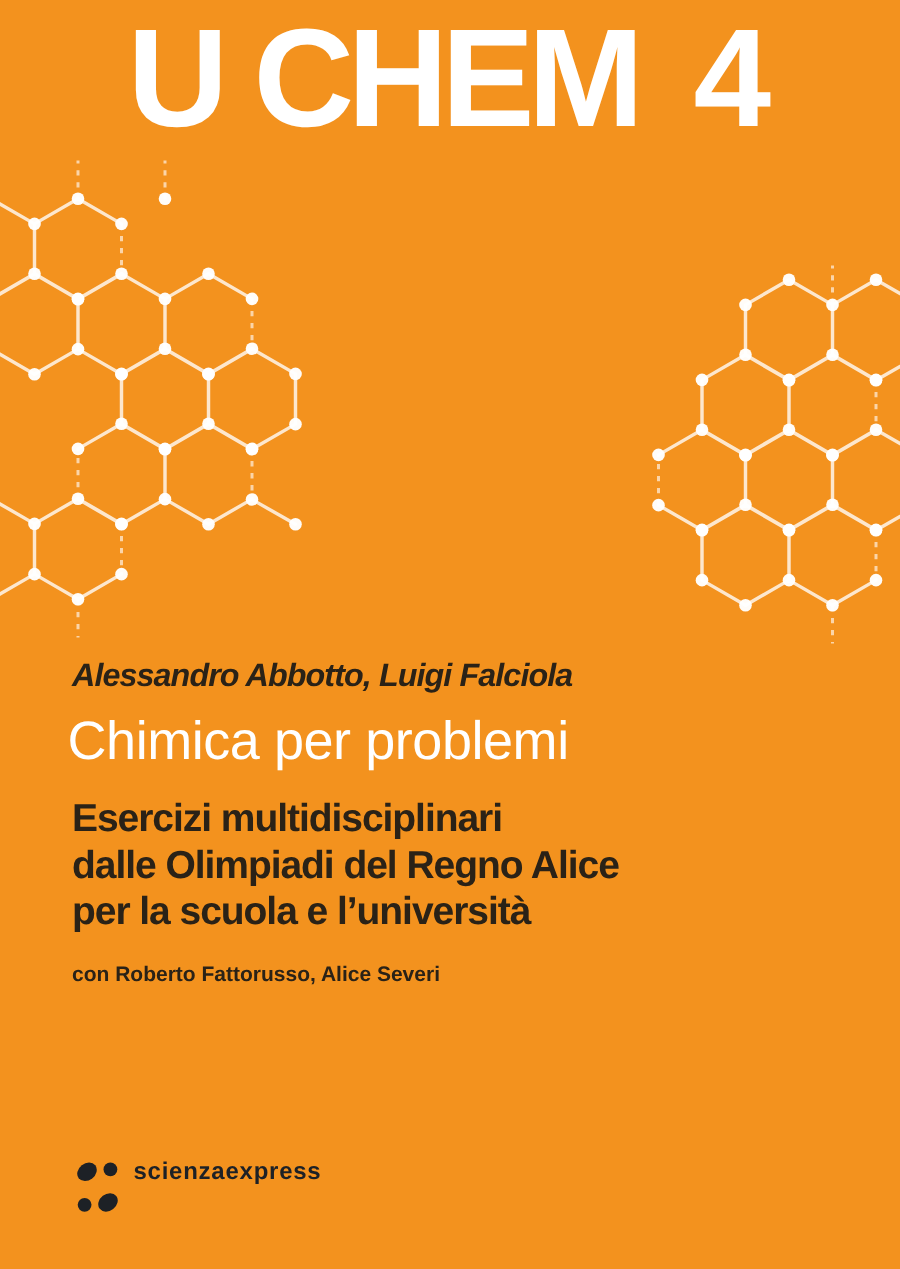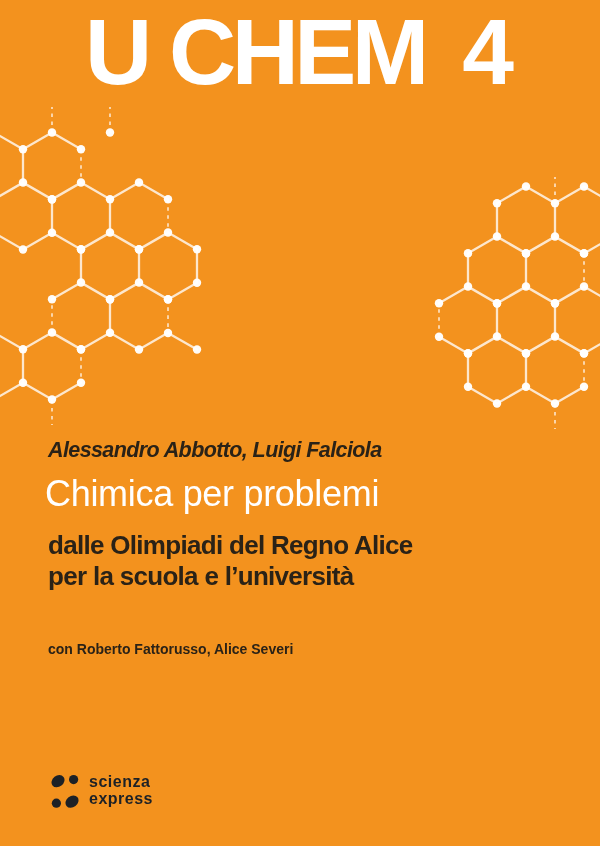--- a/index.html
+++ b/index.html
@@ -35,21 +35,21 @@
     position:absolute;left:48px;top:641px;z-index:1;
     font-size:14px;font-weight:bold;letter-spacing:0;color:var(--dark);
   }
   .publisher{
     position:absolute;left:50px;top:773px;z-index:1;
     display:flex;align-items:flex-start;gap:9px;
   }
   .logo-mark{display:block;}
   .logo-mark ellipse,.logo-mark circle{fill:var(--pub);}
   .logo-text{
-    display:flex;flex-direction:column;margin-top:1px;
+    display:flex;flex-direction:row;margin-top:1px;
     font-size:16px;font-weight:bold;line-height:16.5px;letter-spacing:0.5px;color:var(--pub);
   }
 </style>
 </head>
 <body>
 
 <div class="cover">
 
   <svg id="hex-pattern" viewBox="0 0 600 846">
       <path d="M52 132.5L81 149.25M81 182.75L52 199.5M52 199.5L23 182.75M23 182.75L23 149.25M23 149.25L52 132.5M-6 132.5L23 149.25M23 182.75L-6 199.5M-6 199.5L-35 182.75M-35 182.75L-35 149.25M-35 149.25L-6 132.5M23 182.5L52 199.25M52 199.25L52 232.75M52 232.75L23 249.5M23 249.5L-6 232.75M-6 232.75L-6 199.25M-6 199.25L23 182.5M81 182.5L110 199.25M110 199.25L110 232.75M110 232.75L81 249.5M81 249.5L52 232.75M52 199.25L81 182.5M139 182.5L168 199.25M168 232.75L139 249.5M139 249.5L110 232.75M110 199.25L139 182.5M110 232.5L139 249.25M139 249.25L139 282.75M139 282.75L110 299.5M110 299.5L81 282.75M81 282.75L81 249.25M81 249.25L110 232.5M168 232.5L197 249.25M197 249.25L197 282.75M197 282.75L168 299.5M168 299.5L139 282.75M139 249.25L168 232.5M81 282.5L110 299.25M110 299.25L110 332.75M110 332.75L81 349.5M81 349.5L52 332.75M52 299.25L81 282.5M139 282.5L168 299.25M168 332.75L139 349.5M139 349.5L110 332.75M110 299.25L139 282.5M52 332.5L81 349.25M81 382.75L52 399.5M52 399.5L23 382.75M23 382.75L23 349.25M23 349.25L52 332.5M-6 332.5L23 349.25M23 382.75L-6 399.5M-6 399.5L-35 382.75M-35 382.75L-35 349.25M-35 349.25L-6 332.5M526 186.5L555 203.25M555 203.25L555 236.75M555 236.75L526 253.5M526 253.5L497 236.75M497 236.75L497 203.25M497 203.25L526 186.5M584 186.5L613 203.25M613 203.25L613 236.75M613 236.75L584 253.5M584 253.5L555 236.75M555 203.25L584 186.5M497 236.5L526 253.25M526 253.25L526 286.75M526 286.75L497 303.5M497 303.5L468 286.75M468 286.75L468 253.25M468 253.25L497 236.5M555 236.5L584 253.25M584 286.75L555 303.5M555 303.5L526 286.75M526 253.25L555 236.5M468 286.5L497 303.25M497 303.25L497 336.75M497 336.75L468 353.5M468 353.5L439 336.75M439 303.25L468 286.5M526 286.5L555 303.25M555 303.25L555 336.75M555 336.75L526 353.5M526 353.5L497 336.75M497 303.25L526 286.5M584 286.5L613 303.25M613 303.25L613 336.75M613 336.75L584 353.5M584 353.5L555 336.75M555 303.25L584 286.5M497 336.5L526 353.25M526 353.25L526 386.75M526 386.75L497 403.5M497 403.5L468 386.75M468 386.75L468 353.25M468 353.25L497 336.5M555 336.5L584 353.25M584 386.75L555 403.5M555 403.5L526 386.75M526 353.25L555 336.5M168 333L197 349.5" fill="none" stroke="#FFFFFF" stroke-width="2.3" stroke-opacity="0.78" stroke-linecap="round"></path>
@@ -145,20 +145,21 @@
   <header class="masthead">
     <span class="series">U CHEM</span>
     <span class="volume">4</span>
   </header>
 
   <div class="authors">Alessandro Abbotto, Luigi Falciola</div>
 
   <h1 class="title">Chimica per problemi</h1>
 
   <h2 class="subtitle">
+    <span>Esercizi multidisciplinari</span>
     <span>dalle Olimpiadi del Regno Alice</span>
     <span>per la scuola e l’università</span>
   </h2>
 
   <div class="contributors">con Roberto Fattorusso, Alice Severi</div>
 
   <footer class="publisher">
     <svg class="logo-mark" width="30" height="37" viewBox="0 0 30 37">
       <ellipse cx="8" cy="8.2" rx="7" ry="5.6" transform="rotate(-38 8 8.2)"></ellipse>
       <circle cx="23.6" cy="6.6" r="4.6"></circle>

